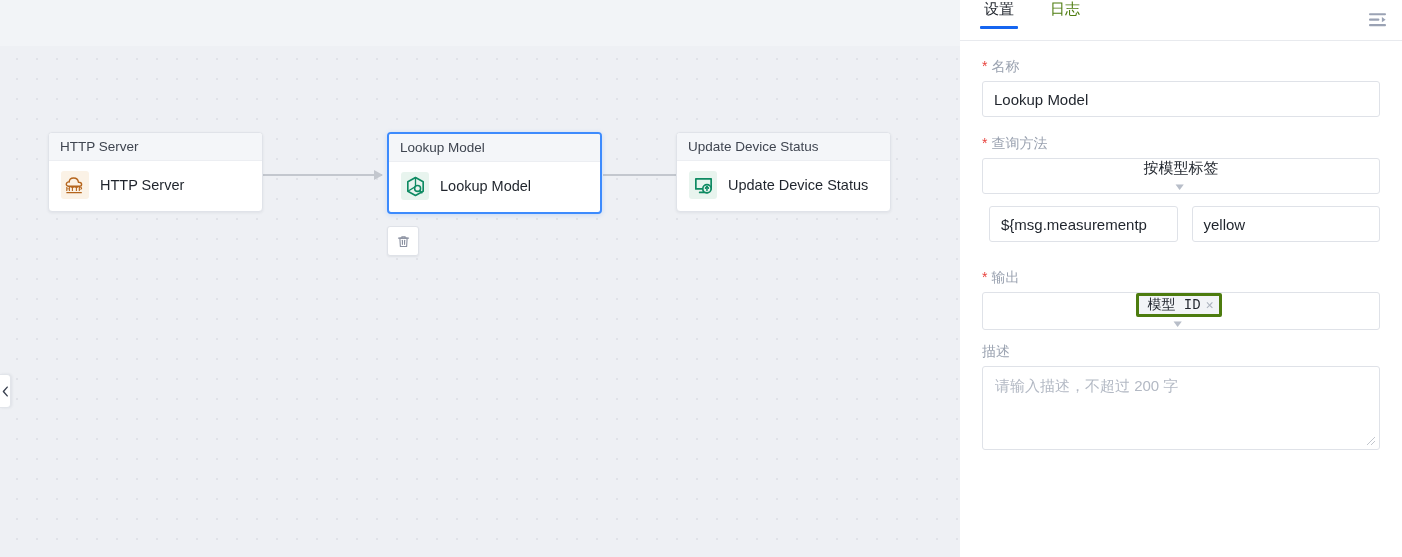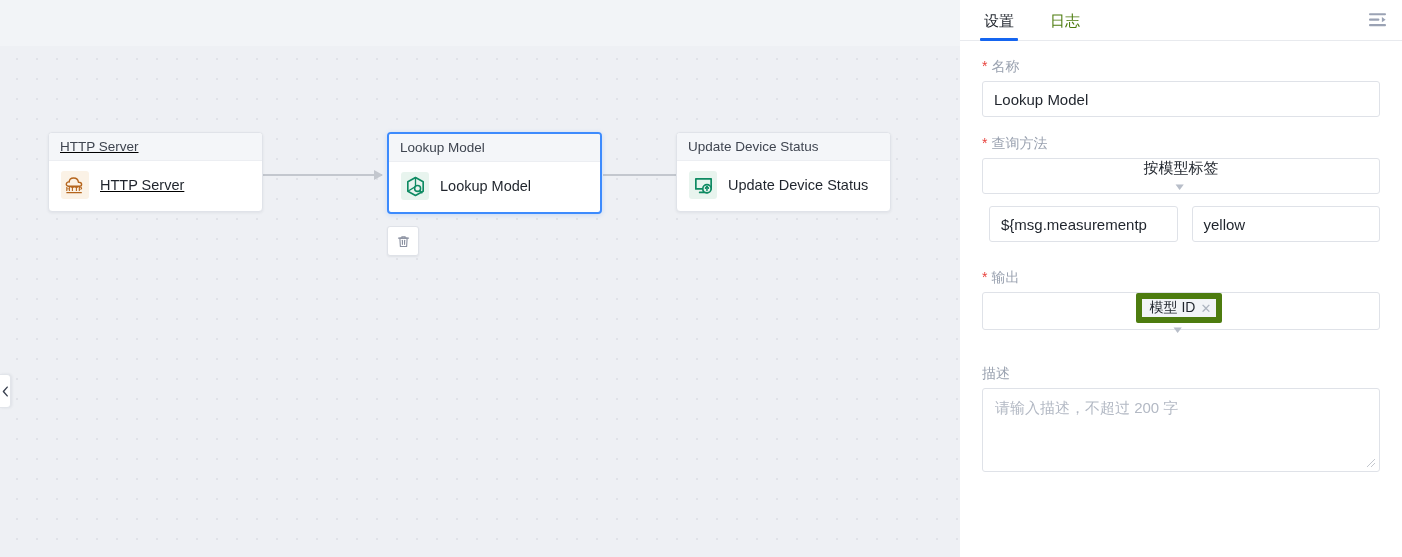--- a/index.html
+++ b/index.html
@@ -153,21 +153,21 @@
     height: 557px;
     background: #ffffff;
     flex: 0 0 442px;
   }
   .panel-tabs {
     position: relative;
     height: 41px;
     border-bottom: 1px solid #e8eaee;
     display: flex;
     align-items: flex-end;
-    padding: 0 22px;
+    padding: 12px 22px;
   }
   .ptab {
     position: relative;
     font-size: 15px;
     padding: 0 2px 9px 2px;
     margin-right: 32px;
     color: #4d7c0f;
     cursor: pointer;
   }
   .ptab.active { color: #1f242c; }
@@ -231,26 +231,27 @@
     margin-top: 12px;
     margin-left: 7px;
   }
   .row2 .input { width: 193px; }
 
   .tag {
     display: inline-flex;
     align-items: center;
     height: 32px;
     background: #f2f4f7;
-    border: 6px solid #4d7c0f;
+    border: 3px solid #4d7c0f;
     border-radius: 2px;
     padding: 0 5px 0 8px;
     font-size: 14px;
     color: #1f242c;
     gap: 5px;
+    font-family: Liberation Mono, monospace;
   }
   .tag .x { color: #adb4bf; font-size: 13px; cursor: pointer; }
 
   .ta {
     width: 100%;
     height: 84px;
     border: 1px solid #dfe2e8;
     border-radius: 3px;
     background: #fff;
     padding: 10px 12px;
@@ -277,21 +278,21 @@
     <div class="title-tab">
       <span>Lookup Model</span>
     </div>
 
     <div class="canvas">
 
       <div class="conn" style="left:262px; top:128px; width:120px;"></div>
 
       <div class="conn" style="left:603px; top:128px; width:110px;"></div>
 
-      <div class="node" style="left:48px; top:86px; width:215px;text-decoration:underline;">
+      <div class="node" style="left:48px; top:86px; width:215px;">
         <div class="node-head">
           <span>HTTP Server</span>
         </div>
         <div class="node-body">
           <span class="node-icon icon-http">
             <svg width="24" height="24" viewBox="0 0 24 24">
               <path d="M5.5 13.2 C3.6 13.2 2.8 11.6 3.6 10.2 C4.2 9.1 5.4 8.8 6.2 9.0 C6.3 6.6 8.2 5.0 10.6 5.0 C13.3 5.0 15.2 6.9 15.4 9.3 C17.3 9.3 18.6 10.4 18.6 11.4 C18.6 12.5 17.6 13.2 16.4 13.2 Z" fill="none" stroke="#b5651d" stroke-width="1.4" stroke-linejoin="round"></path>
               <line x1="3.4" y1="19.6" x2="18.8" y2="19.6" stroke="#b5651d" stroke-width="1.3"></line>
               <text x="11.1" y="18.4" font-family="DejaVu Sans, sans-serif" font-size="5.6" font-weight="bold" fill="#b5651d" text-anchor="middle">HTTP</text>
             </svg>
@@ -412,21 +413,21 @@
         </div>
         <div class="input select" style="height:38px;padding-left:7px;">
           <span class="tag">
             <span>模型 ID</span>
             <span class="x">✕</span>
           </span>
           <span class="caret">▾</span>
         </div>
       </div>
 
-      <div class="field" style="margin-top:36px;">
+      <div class="field" style="margin-top:14px;">
         <div class="flabel">
           <span>描述</span>
         </div>
         <div class="ta">
           <span>请输入描述，不超过 200 字</span>
           <svg class="ta-handle" viewBox="0 0 10 10">
             <path d="M9 1 L1 9 M9 5 L5 9" stroke="#c3c7ce" stroke-width="1" fill="none"></path>
           </svg>
         </div>
       </div>

